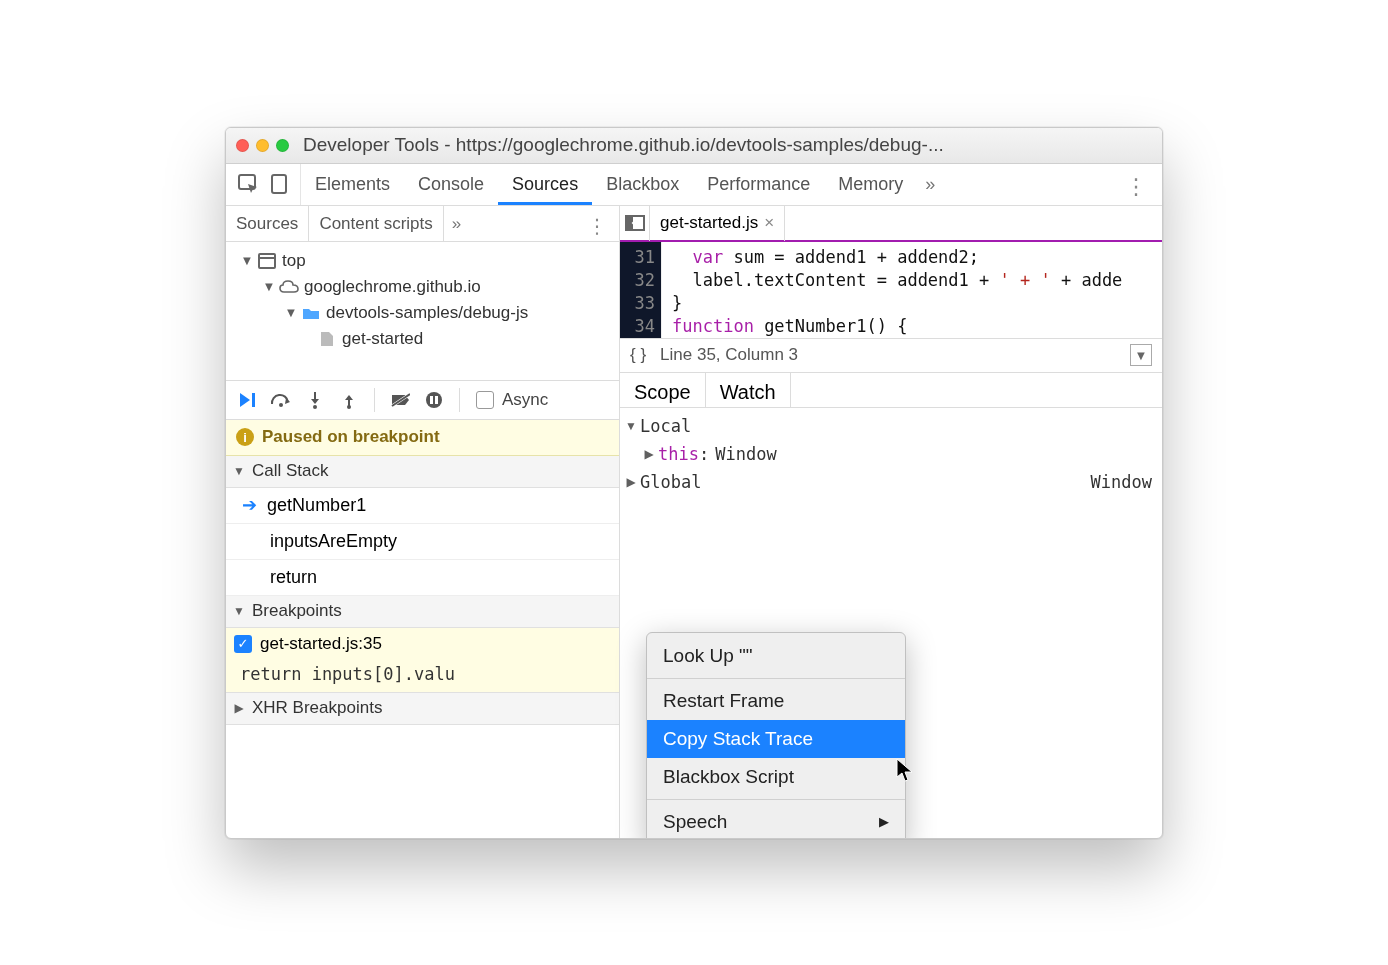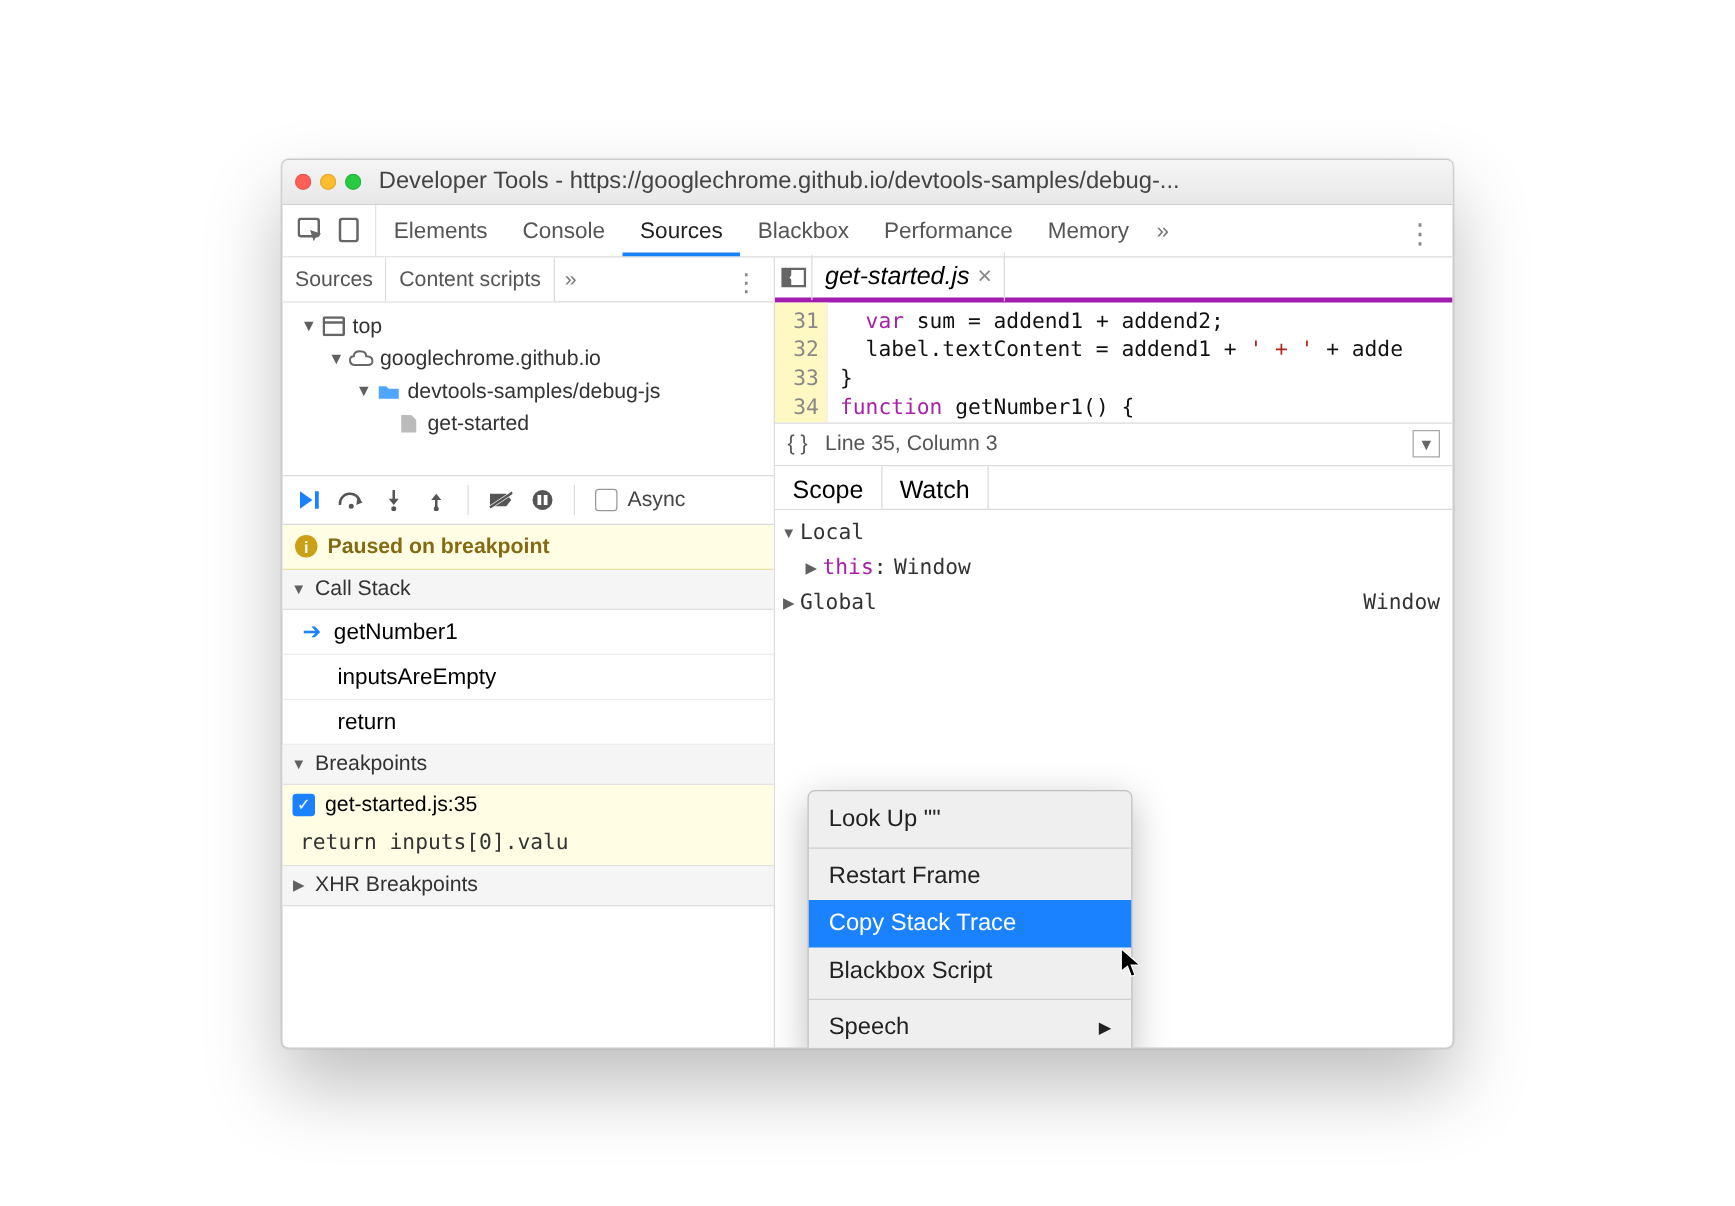--- a/index.html
+++ b/index.html
@@ -44,26 +44,26 @@
 .twisty.down::before { content: "▼"; }
 .twisty.right::before { content: "▶"; }
 .tree-ico { width: 22px; height: 18px; display: inline-flex; align-items: center; justify-content: center; margin-right: 4px; color:#555; }
 .tree-ico svg { display:block; }
 .ind1 { padding-left: 10px; }
 .ind2 { padding-left: 32px; }
 .ind3 { padding-left: 54px; }
 .ind4 { padding-left: 86px; }
 
 
-.editor-tabs { height: 36px; border-bottom: 4px solid #a21caf; display: flex; align-items: center; font-size: 20px; font-style: italic; }
+.editor-tabs { height: 36px; border-bottom: 2px solid #a21caf; display: flex; align-items: center; font-size: 17px; }
 .navicon { width: 30px; height: 36px; display: flex; align-items: center; justify-content: center; color:#666; border-right:1px solid #dcdcdc; }
 .filetab { padding: 8px 10px; border-right: 1px solid #dcdcdc; display:flex; align-items:center; gap:6px; }
 .filetab .close { color:#888; }
 .editor { height: 96px; display: flex; font-family: Menlo, monospace; font-size: 17px; color:#111; overflow:hidden; }
-.gutter { width: 42px; background: #fef9c3; color:#888; text-align:right; padding: 4px 6px 0 0; line-height: 23px; border-right:1px solid #eee; }
+.gutter { width: 42px; background: #0f172a; color:#888; text-align:right; padding: 4px 6px 0 0; line-height: 23px; border-right:1px solid #eee; }
 .codelines { padding: 4px 0 0 10px; line-height: 23px; white-space: pre; overflow:hidden; }
 .kw { color: #a820a8; }
 .str { color: #b4261e; }
 .statusbar { height: 34px; border-top: 1px solid #dcdcdc; display:flex; align-items:center; padding:0 10px; font-size:17px; color:#555; gap:14px; }
 .statusbar .right { margin-left:auto; display:flex; align-items:center; }
 .chev-box { width:22px; height:22px; border:1px solid #aaa; display:flex; align-items:center; justify-content:center; font-size:13px; color:#666; }
 
 .debug-toolbar { height: 40px; border-top:1px solid #dcdcdc; border-bottom:1px solid #dcdcdc; display:flex; align-items:center; gap:8px; padding:0 8px; color:#555; }
 .dbg-ico { width: 26px; height: 24px; display:flex; align-items:center; justify-content:center; }
 .dbg-ico svg { display:block; }

